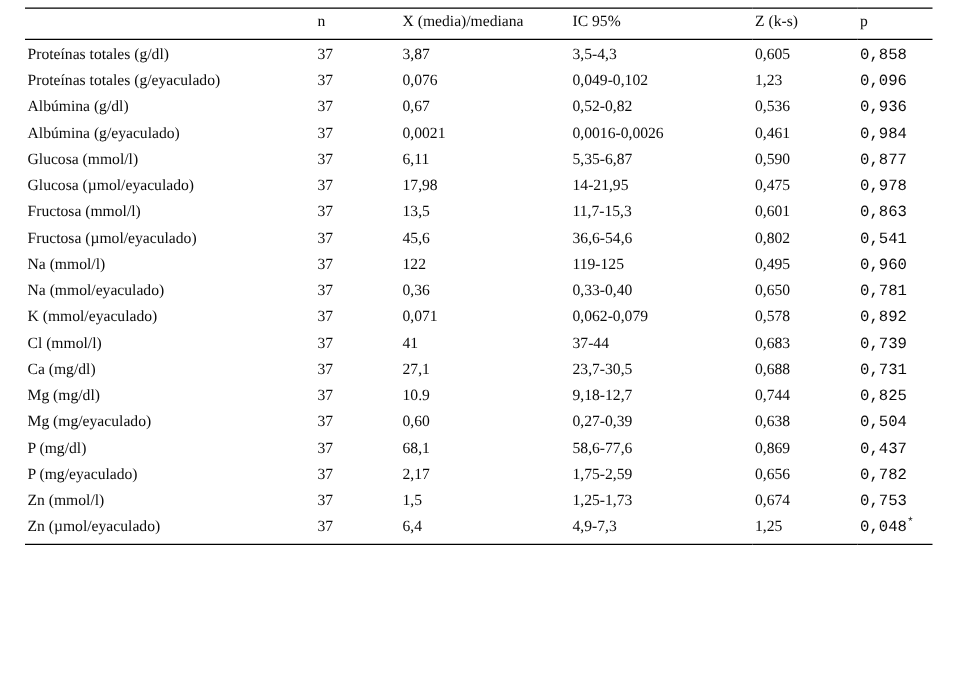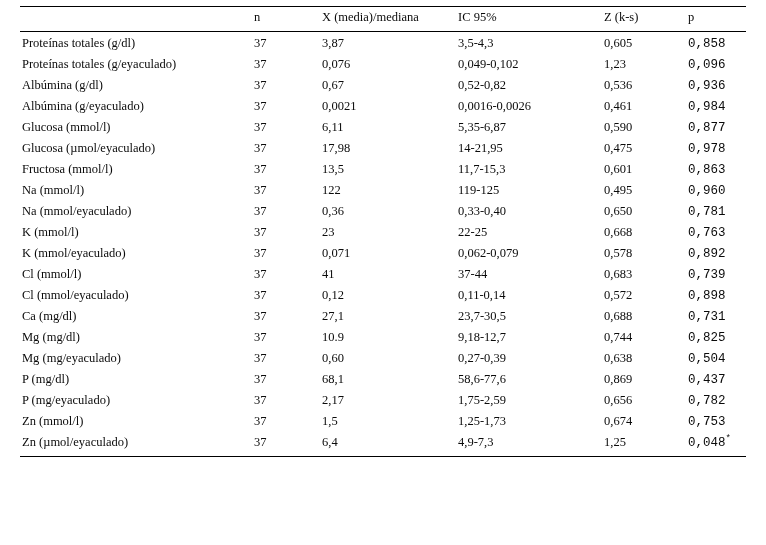--- a/index.html
+++ b/index.html
@@ -145,66 +145,58 @@
       </tr>
       <tr>
         <td class="label">Fructosa (mmol/l)</td>
         <td>37</td>
         <td>13,5</td>
         <td>11,7-15,3</td>
         <td>0,601</td>
         <td class="p-cell"><span>0,863</span><sup class="star"></sup></td>
       </tr>
       <tr>
+        <td class="label">Fructosa (µmol/eyaculado)</td>
+        <td>37</td>
+        <td>45,6</td>
+        <td>36,6-54,6</td>
+        <td>0,802</td>
+        <td class="p-cell"><span>0,541</span><sup class="star"></sup></td>
+      </tr>
+      <tr>
         <td class="label">Na (mmol/l)</td>
         <td>37</td>
         <td>122</td>
         <td>119-125</td>
         <td>0,495</td>
         <td class="p-cell"><span>0,960</span><sup class="star"></sup></td>
       </tr>
       <tr>
         <td class="label">Na (mmol/eyaculado)</td>
         <td>37</td>
         <td>0,36</td>
         <td>0,33-0,40</td>
         <td>0,650</td>
         <td class="p-cell"><span>0,781</span><sup class="star"></sup></td>
       </tr>
       <tr>
-        <td class="label">K (mmol/l)</td>
-        <td>37</td>
-        <td>23</td>
-        <td>22-25</td>
-        <td>0,668</td>
-        <td class="p-cell"><span>0,763</span><sup class="star"></sup></td>
-      </tr>
-      <tr>
         <td class="label">K (mmol/eyaculado)</td>
         <td>37</td>
         <td>0,071</td>
         <td>0,062-0,079</td>
         <td>0,578</td>
         <td class="p-cell"><span>0,892</span><sup class="star"></sup></td>
       </tr>
       <tr>
         <td class="label">Cl (mmol/l)</td>
         <td>37</td>
         <td>41</td>
         <td>37-44</td>
         <td>0,683</td>
         <td class="p-cell"><span>0,739</span><sup class="star"></sup></td>
-      </tr>
-      <tr>
-        <td class="label">Cl (mmol/eyaculado)</td>
-        <td>37</td>
-        <td>0,12</td>
-        <td>0,11-0,14</td>
-        <td>0,572</td>
-        <td class="p-cell"><span>0,898</span><sup class="star"></sup></td>
       </tr>
       <tr>
         <td class="label">Ca (mg/dl)</td>
         <td>37</td>
         <td>27,1</td>
         <td>23,7-30,5</td>
         <td>0,688</td>
         <td class="p-cell"><span>0,731</span><sup class="star"></sup></td>
       </tr>
       <tr>

